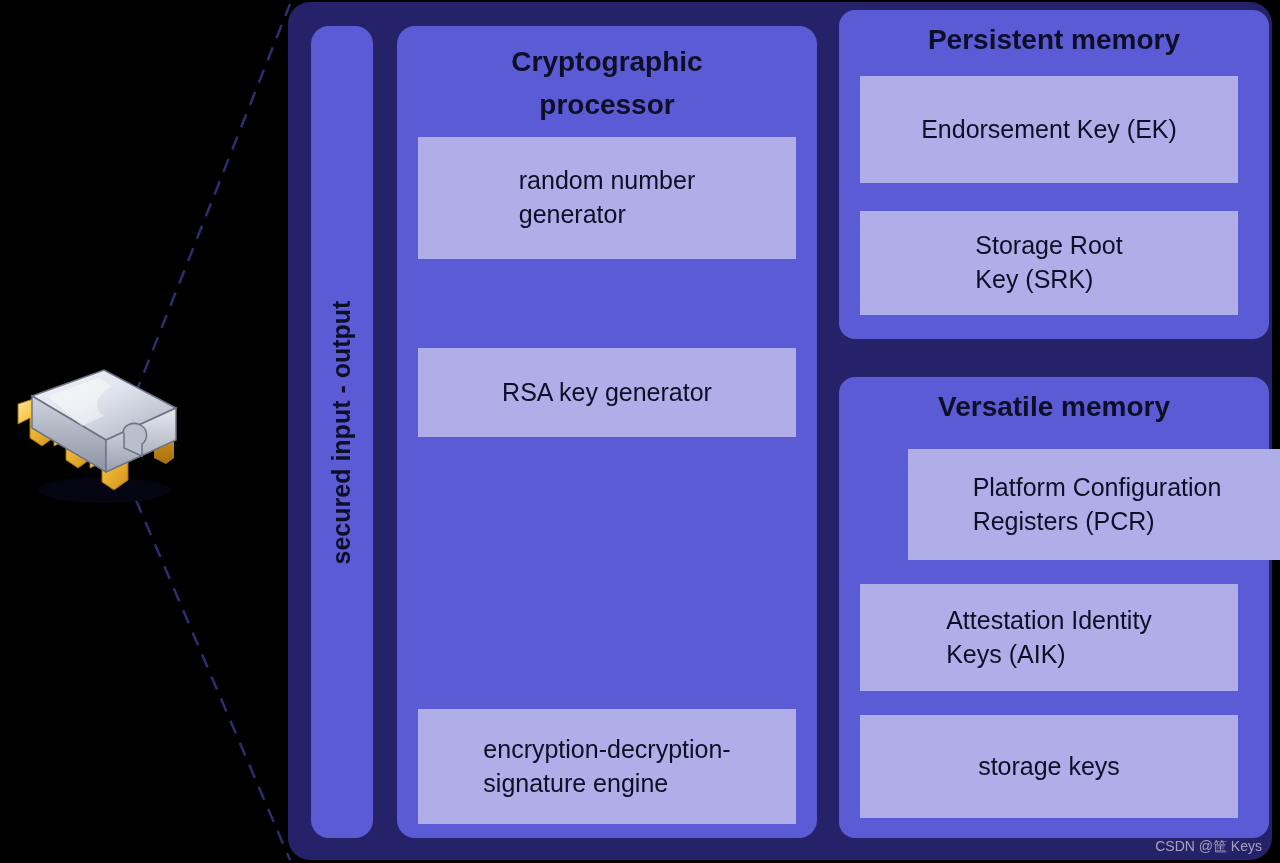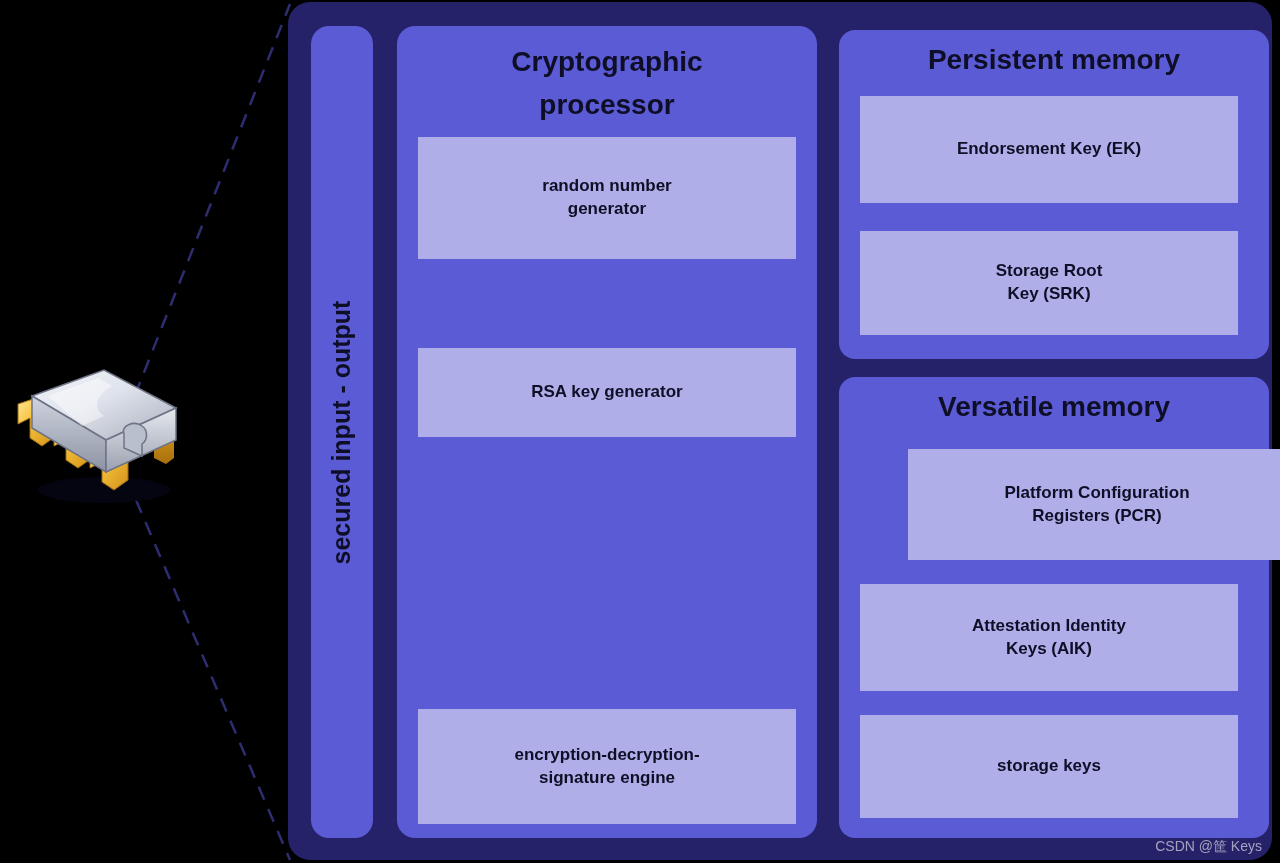--- a/index.html
+++ b/index.html
@@ -98,43 +98,42 @@
     line-height: 1.55;
   }
 
   .cell {
     position: absolute;
     background: #b0aee8;
     color: #0e0e26;
     display: flex;
     align-items: center;
     justify-content: center;
-    text-align: center;
-    font-size: 17px;
+    text-align: left;
+    font-size: 25px;
     line-height: 1.35;
     box-sizing: border-box;
-    font-weight: bold;
   }
 
   .crypto-cell { left: 21px; width: 378px; }
   .cell-rng  { top: 111px; height: 122px; }
   .cell-rsa  { top: 314px; height: 89px; margin-top: 8px; }
   .cell-sha  { top: 496px; height: 126px; }
   .cell-enc  { top: 683px; height: 115px; }
 
   
   .mem-panel {
     position: absolute;
     background: #5b5bd6;
     border-radius: 16px;
     box-sizing: border-box;
   }
   .persistent-panel {
     left: 551px;
-    top: 28px;
+    top: 8px;
     width: 430px;
     height: 329px;
   }
   .versatile-panel {
     left: 551px;
     top: 375px;
     width: 430px;
     height: 461px;
   }
   .mem-title {

